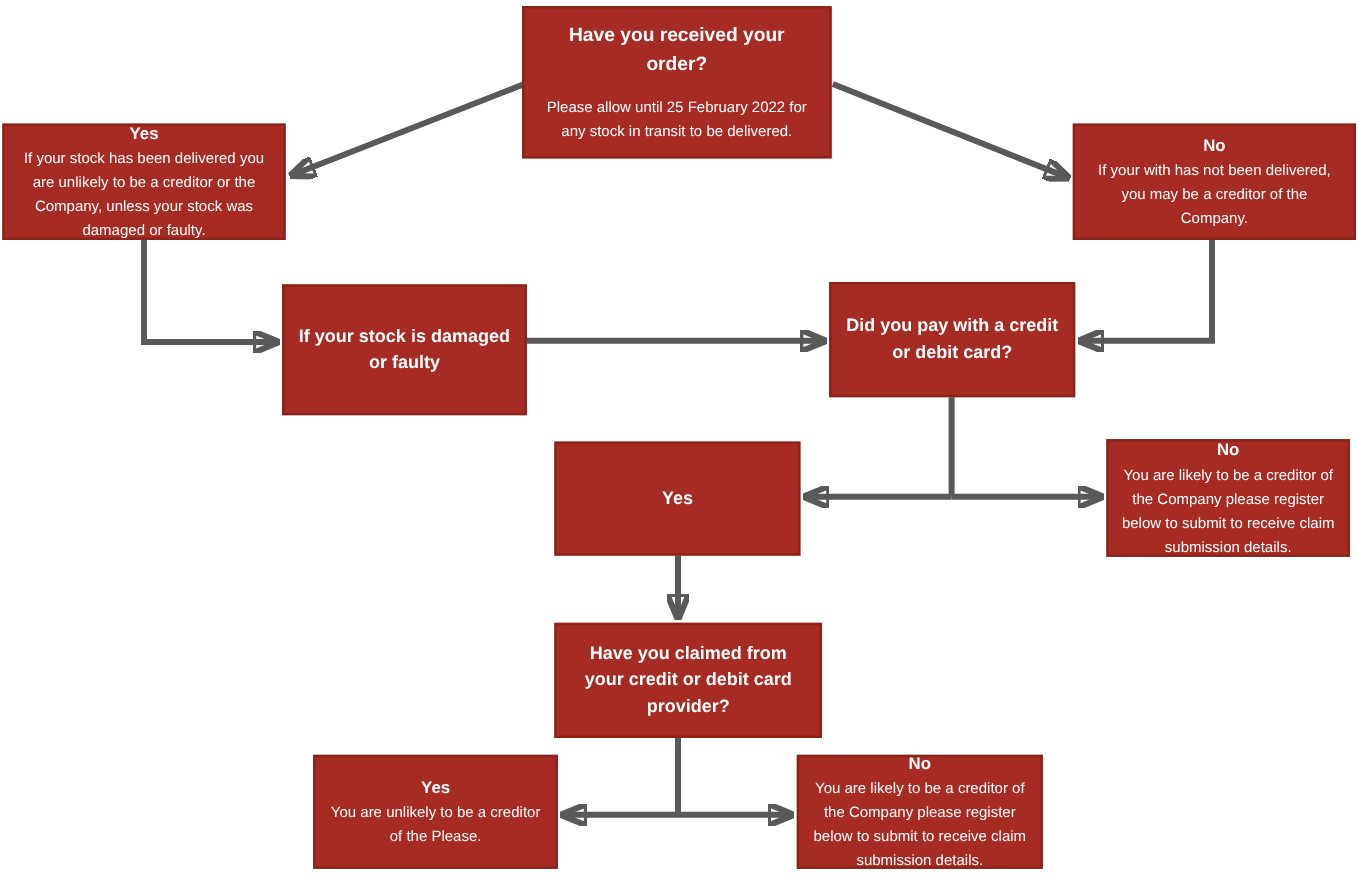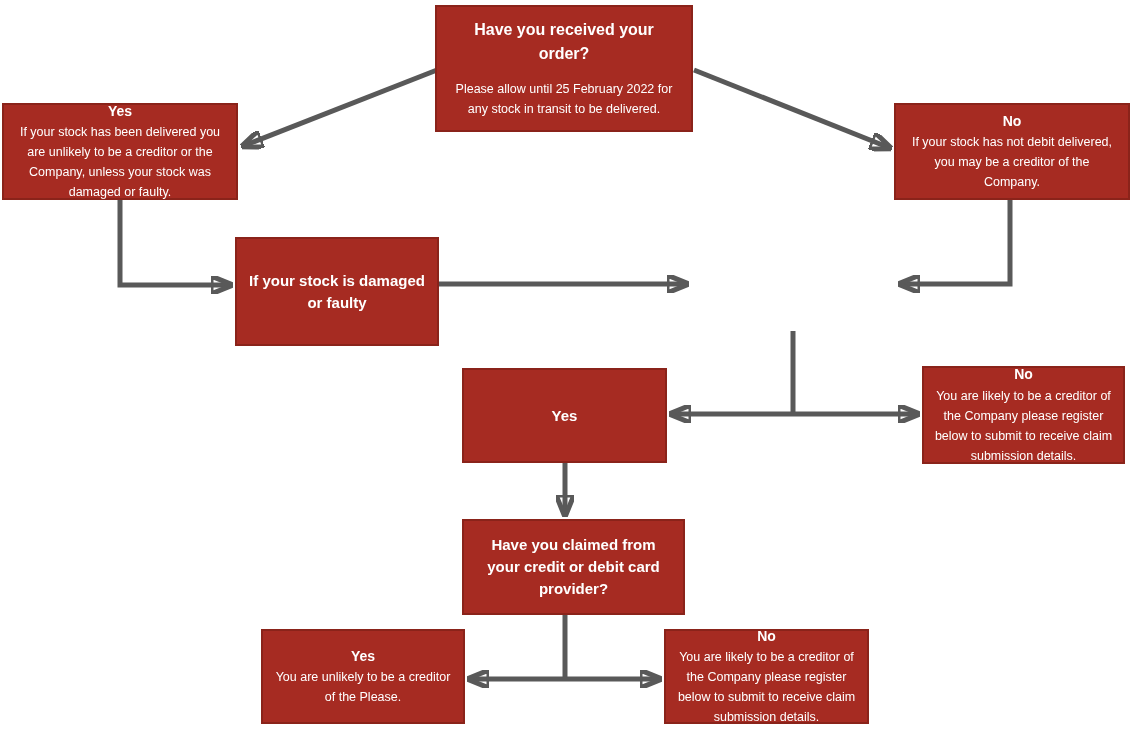--- a/index.html
+++ b/index.html
@@ -86,27 +86,30 @@
     <div class="node-body">Please allow until 25 February 2022 for any stock in transit to be delivered.</div>
   </div>
 
   <div class="node t14 gap-sm" style="left:2px; top:103px; width:236px; height:97px;">
     <div class="node-title">Yes</div>
     <div class="node-body">If your stock has been delivered you are unlikely to be a creditor or the Company, unless your stock was damaged or faulty.</div>
   </div>
 
   <div class="node t14 gap-sm" style="left:894px; top:103px; width:236px; height:97px;">
     <div class="node-title">No</div>
-    <div class="node-body">If your stock has not debit delivered, you may be a creditor of the Company.</div>
+    <div class="node-body">If your with has not been delivered, you may be a creditor of the Company.</div>
   </div>
 
   <div class="node t15" style="left:235px; top:237px; width:204px; height:109px;">
     <div class="node-title">If your stock is damaged or faulty</div>
   </div>
 
+  <div class="node t15" style="left:691px; top:235px; width:205px; height:96px;">
+    <div class="node-title">Did you pay with a credit or debit card?</div>
+  </div>
 
   <div class="node t15" style="left:462px; top:368px; width:205px; height:95px;">
     <div class="node-title">Yes</div>
   </div>
 
   <div class="node t14 gap-sm" style="left:922px; top:366px; width:203px; height:98px;">
     <div class="node-title">No</div>
     <div class="node-body">You are likely to be a creditor of the Company please register below to submit to receive claim submission details.</div>
   </div>
 

